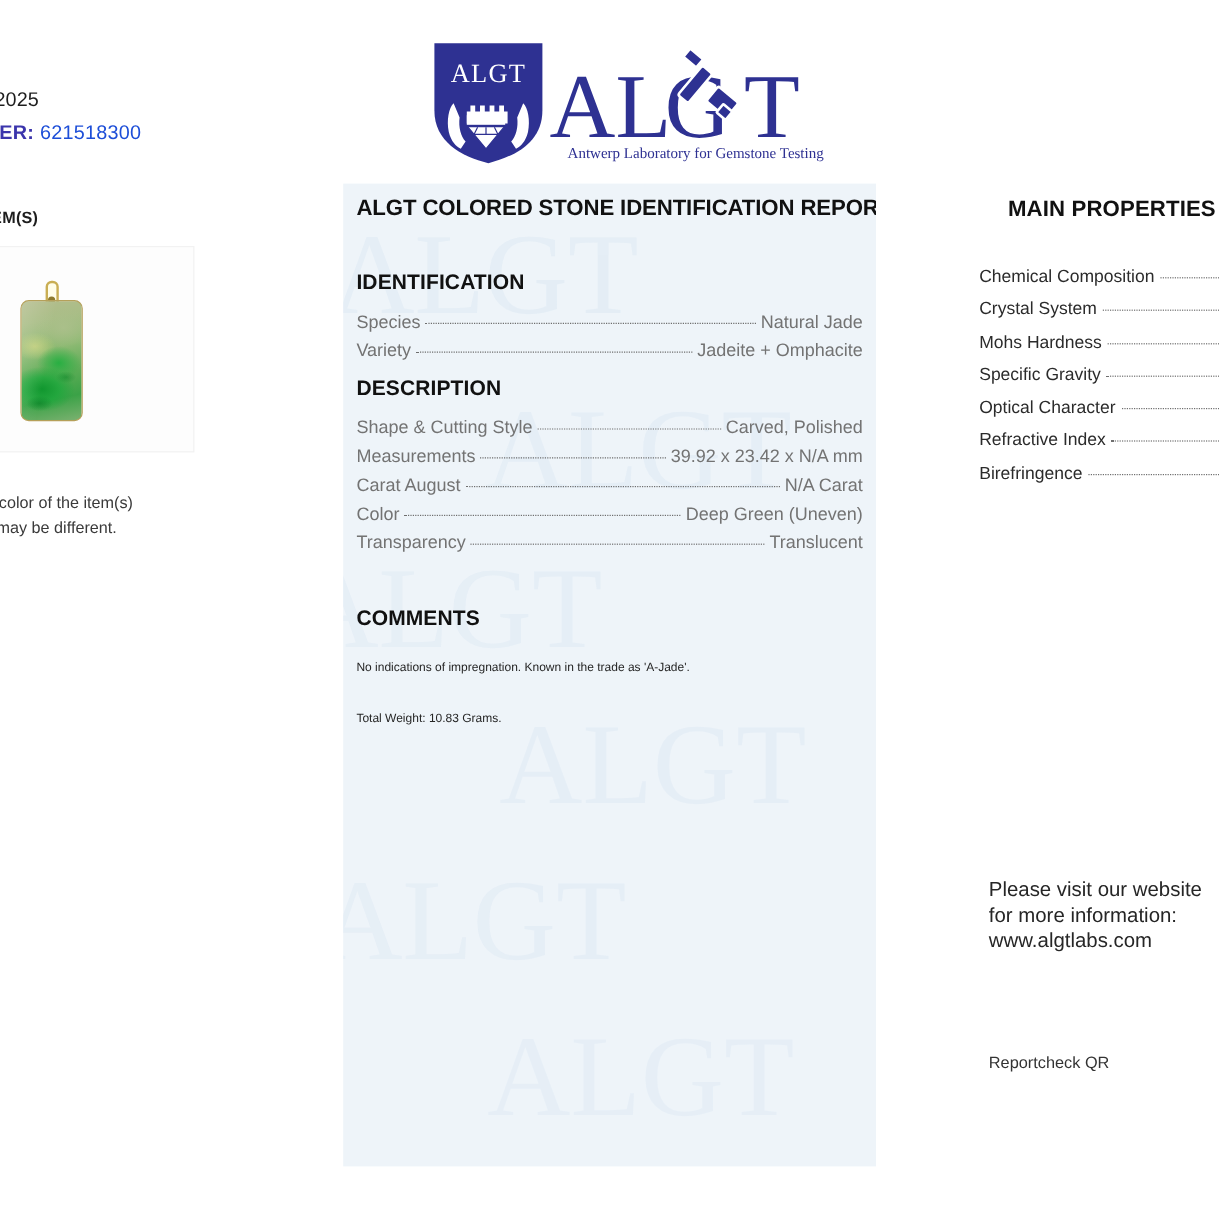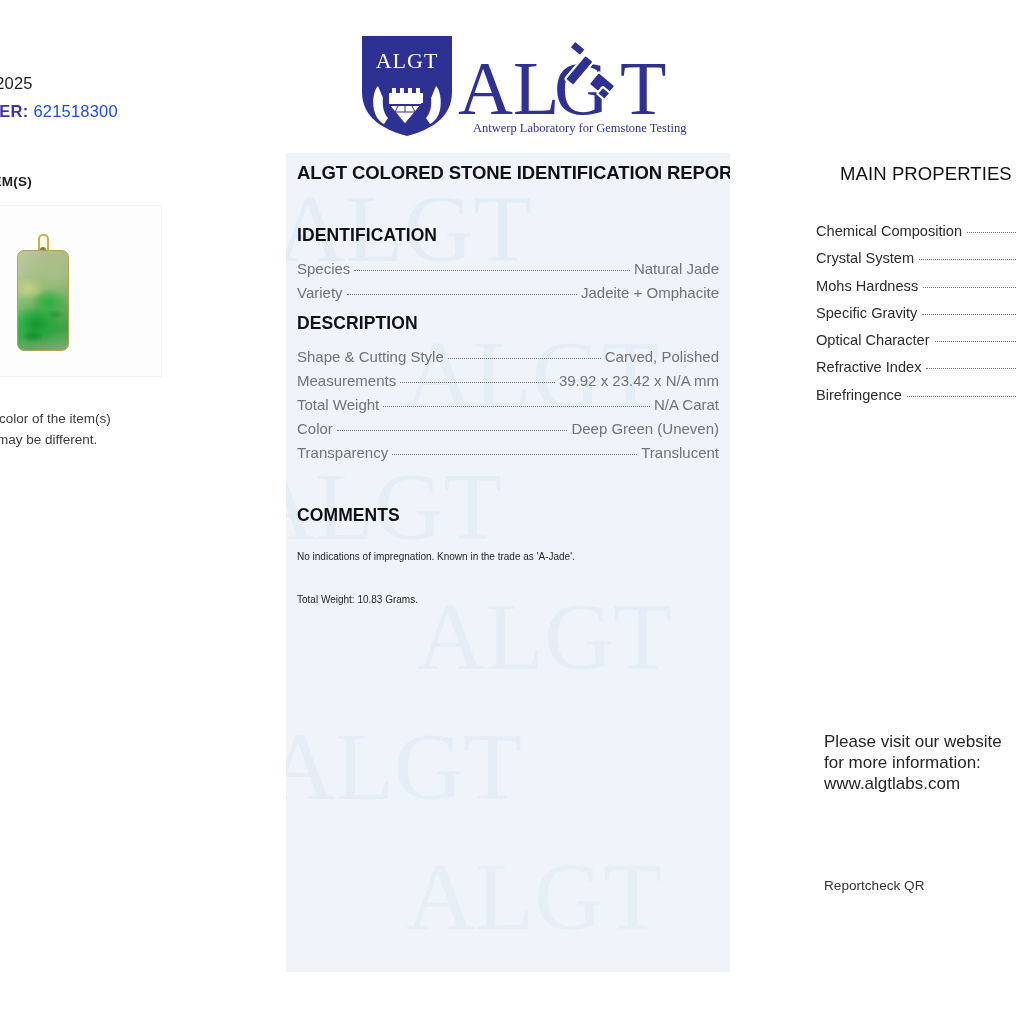--- a/index.html
+++ b/index.html
@@ -232,21 +232,21 @@
     position: absolute;
     left: 760px;
     top: 0;
     width: 300px;
   }
   .main-properties-title {
     position: absolute;
     left: 80px;
     top: 163px;
     font-size: 18.5px;
-    font-weight: normal;
+    font-weight: bold;
     color: #111;
     letter-spacing: 0.1px;
     white-space: nowrap;
   }
   .prop-rows {
     position: absolute;
     left: 16px;
     top: 218px;
     width: 284px;
   }
@@ -397,21 +397,21 @@
           <span class="label">Shape &amp; Cutting Style</span>
           <span class="leader"></span>
           <span class="value">Carved, Polished</span>
         </div>
         <div class="row">
           <span class="label">Measurements</span>
           <span class="leader"></span>
           <span class="value">39.92 x 23.42 x N/A mm</span>
         </div>
         <div class="row">
-          <span class="label">Total Weight</span>
+          <span class="label">Carat August</span>
           <span class="leader"></span>
           <span class="value">N/A Carat</span>
         </div>
         <div class="row">
           <span class="label">Color</span>
           <span class="leader"></span>
           <span class="value">Deep Green (Uneven)</span>
         </div>
         <div class="row">
           <span class="label">Transparency</span>

